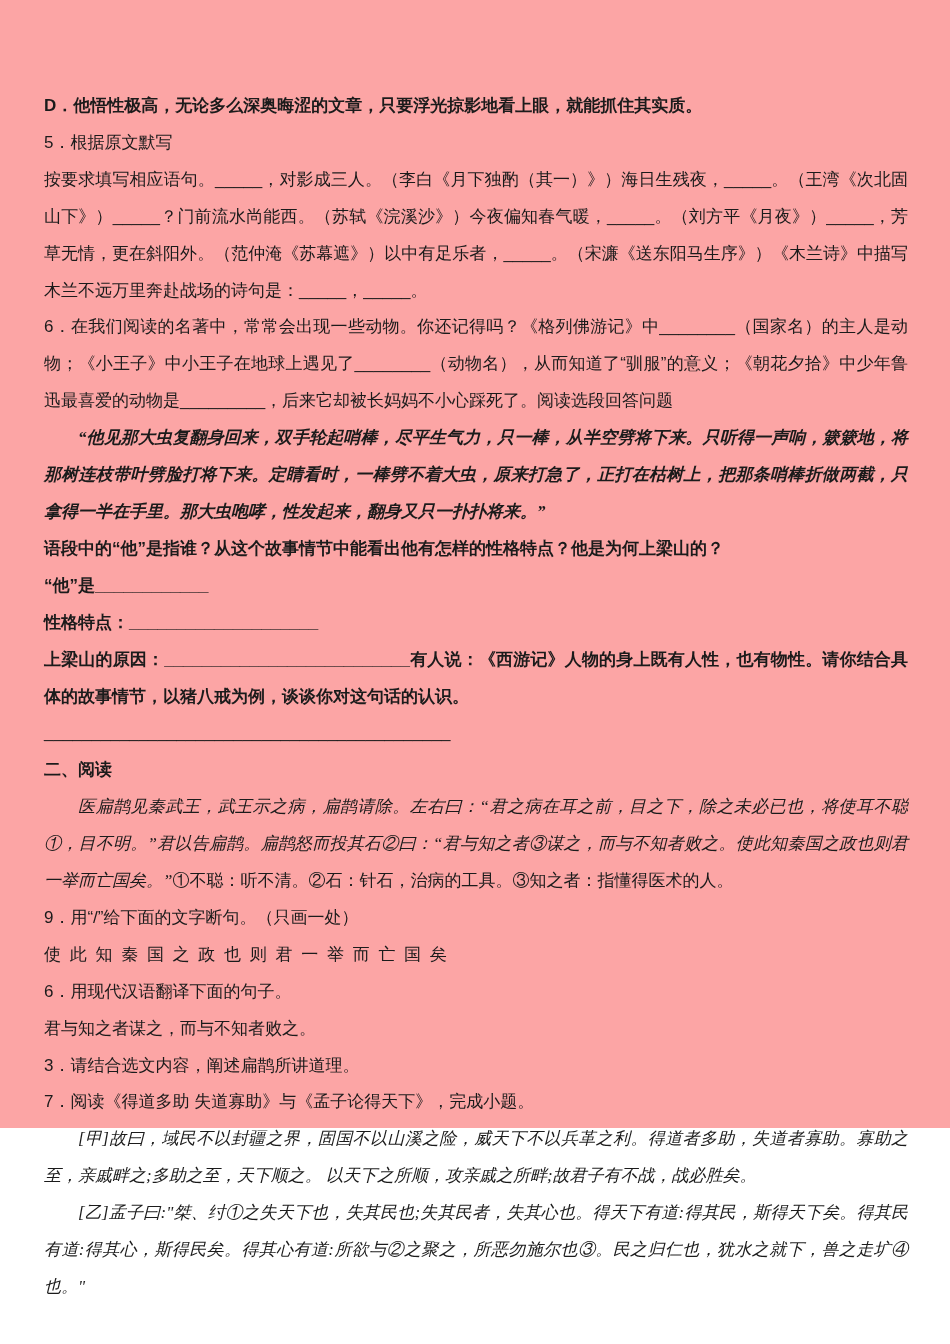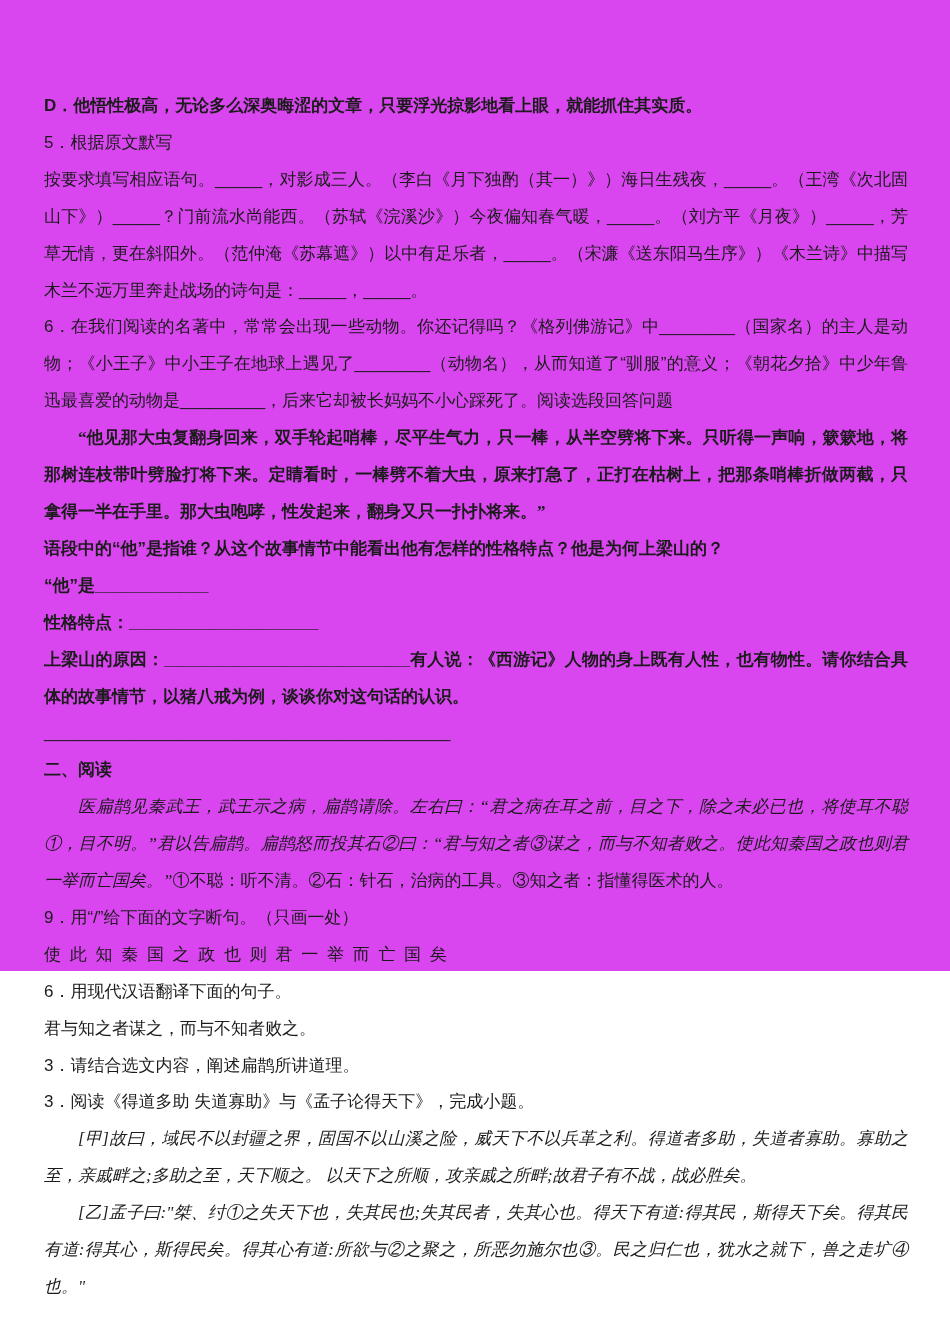--- a/index.html
+++ b/index.html
@@ -8,40 +8,41 @@
     background: #ffffff;
   }
   body {
     width: 950px;
     height: 1344px;
     overflow: hidden;
   }
   .page {
     box-sizing: border-box;
     width: 950px;
-    height: 971px;
+    height: 1128px;
     padding: 88px 42px 0 44px;
-    background: #d946ef;
+    background: #fca5a5;
     color: #1b1b1b;
     font-size: 17px;
     font-family: "Liberation Sans", sans-serif;
   }
   p.doc-par {
     margin: 0;
     line-height: 36.9px;
     text-align: justify;
     word-break: break-all;
   }
   .bold { font-weight: bold; }
   .kai {
     font-family: "Liberation Serif", serif;
     font-style: italic;
   }
   .kai-bold {
     font-family: "Liberation Serif", serif;
+    font-style: italic;
     font-weight: bold;
   }
   .indent2 { text-indent: 2em; }
   .tight { line-height: 26px; }
   .spaced { letter-spacing: 2px; }
   .notes-upright {
     font-family: "Liberation Sans", sans-serif;
     font-style: normal;
   }
   .answer-line {
@@ -82,19 +83,19 @@
   <p class="doc-par">9．用“/”给下面的文字断句。（只画一处）</p>
 
   <p class="doc-par spaced">使 此 知 秦 国 之 政 也 则 君 一 举 而 亡 国 矣</p>
 
   <p class="doc-par">6．用现代汉语翻译下面的句子。</p>
 
   <p class="doc-par">君与知之者谋之，而与不知者败之。</p>
 
   <p class="doc-par">3．请结合选文内容，阐述扁鹊所讲道理。</p>
 
-  <p class="doc-par">3．阅读《得道多助 失道寡助》与《孟子论得天下》，完成小题。</p>
+  <p class="doc-par">7．阅读《得道多助 失道寡助》与《孟子论得天下》，完成小题。</p>
 
   <p class="doc-par kai indent2">[甲]故曰，域民不以封疆之界，固国不以山溪之险，威天下不以兵革之利。得道者多助，失道者寡助。寡助之至，亲戚畔之;多助之至，天下顺之。 以天下之所顺，攻亲戚之所畔;故君子有不战，战必胜矣。</p>
 
   <p class="doc-par kai indent2">[乙]孟子曰:"桀、纣①之失天下也，失其民也;失其民者，失其心也。得天下有道:得其民，斯得天下矣。得其民有道:得其心，斯得民矣。得其心有道:所欲与②之聚之，所恶勿施尔也③。民之归仁也，犹水之就下，兽之走圹④也。"</p>
 
 </div>
 
 </body></html>

